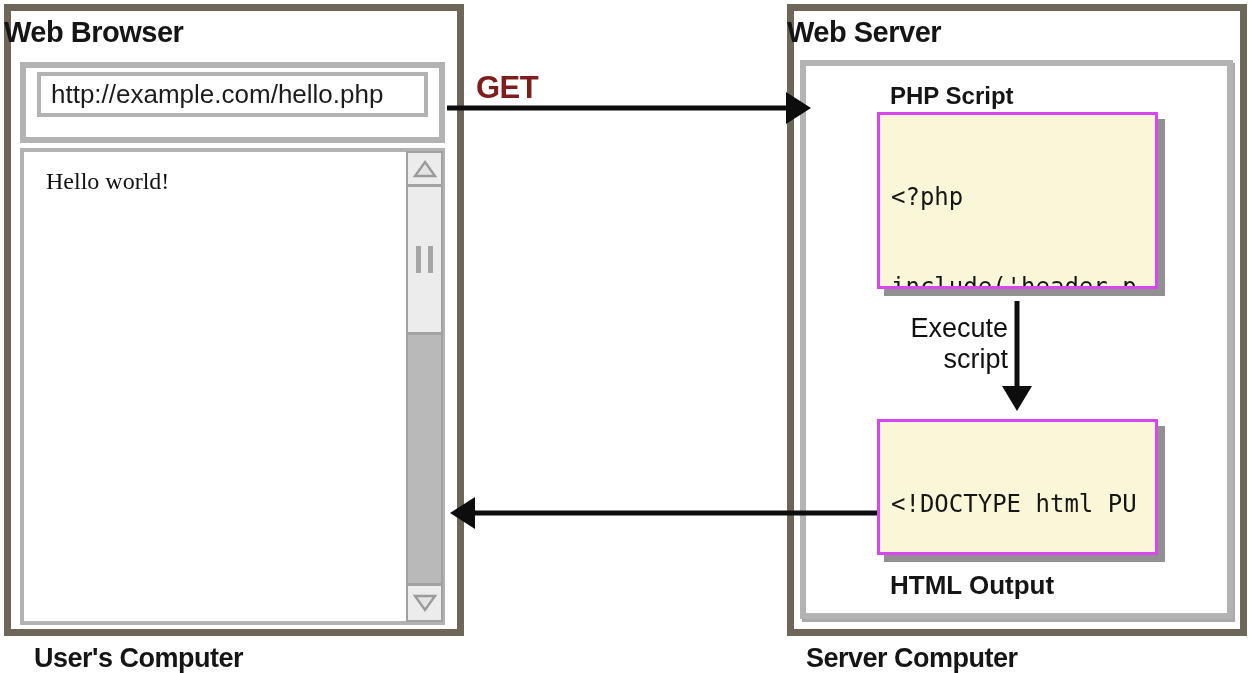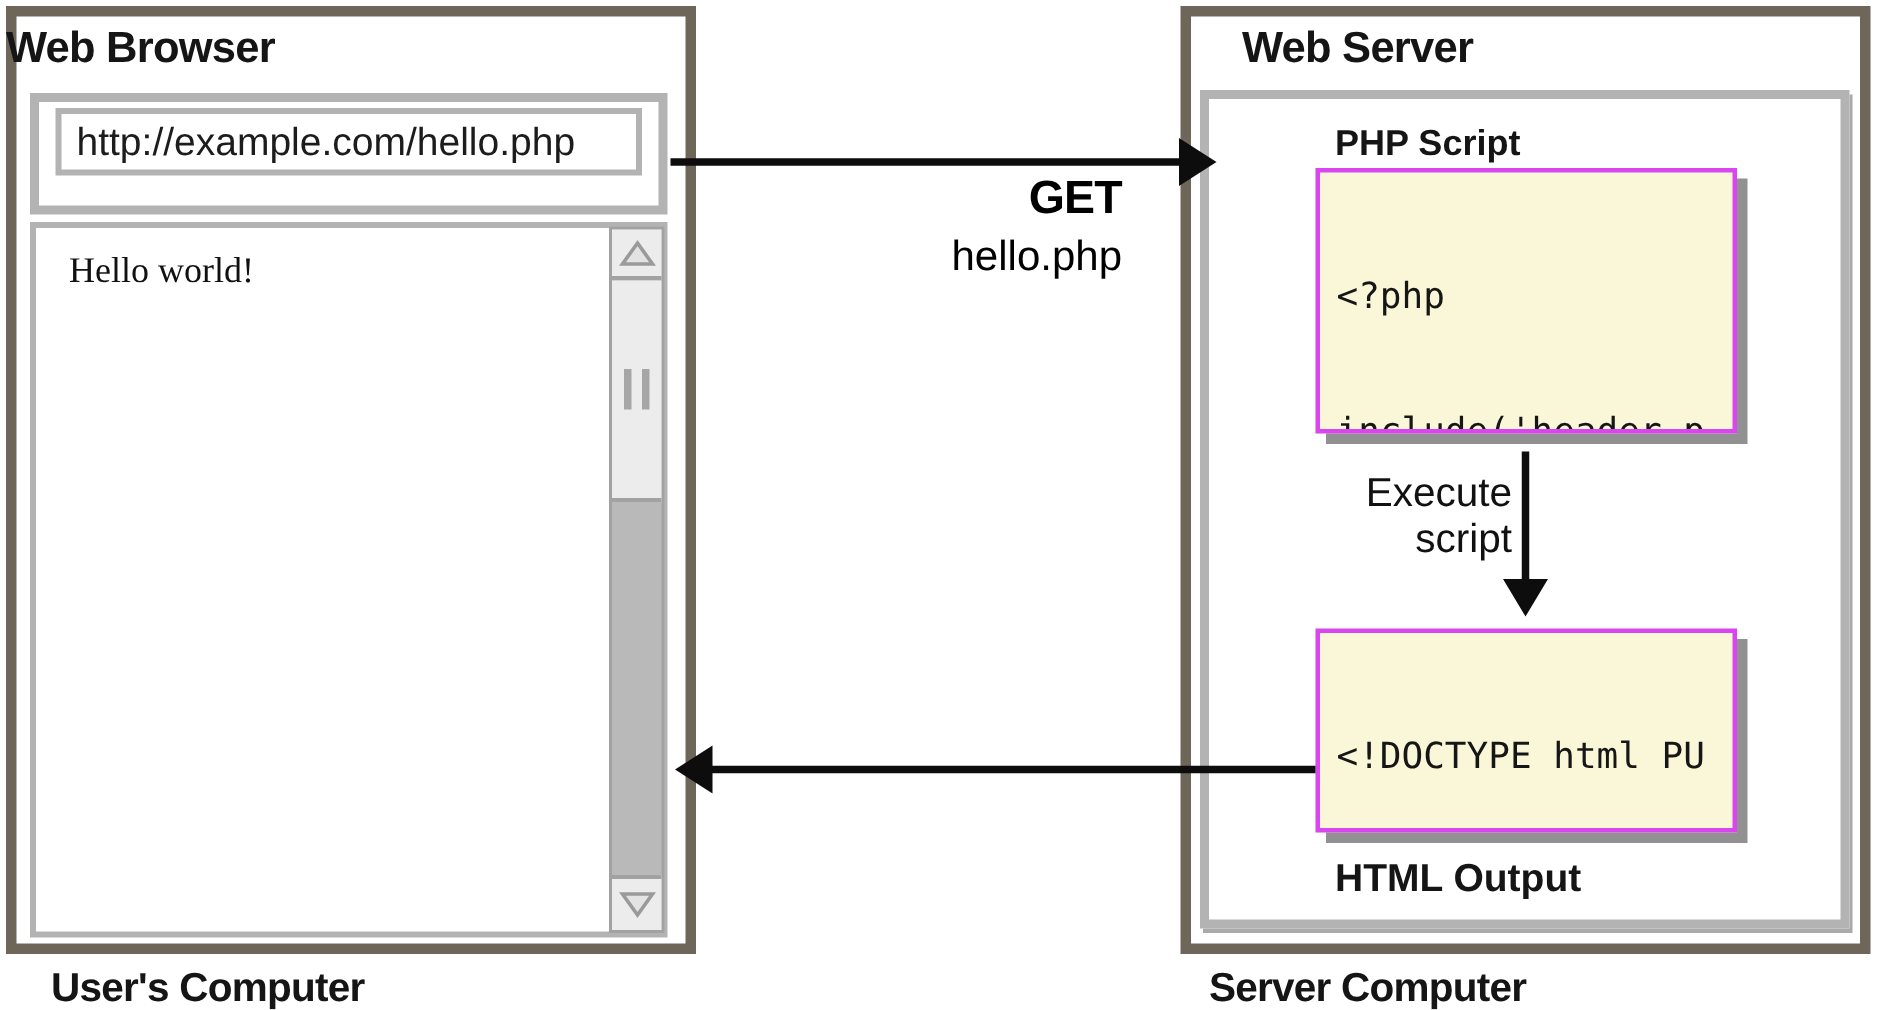--- a/index.html
+++ b/index.html
@@ -39,21 +39,21 @@
   .sb-thumb{position:absolute;left:0;right:0;top:34px;height:148px;
     background:#ececec;border-bottom:3px solid #a2a2a2;
     display:flex;align-items:center;justify-content:center;gap:7px;}
   .grip-bar{width:5px;height:27px;background:#a6a6a6;}
 
   
   .bold-label{font-weight:700;font-size:24px;color:#151515;}
   .caption-label{font-weight:700;font-size:27px;color:#151515;letter-spacing:-0.5px;}
 
   
-  .get-wrap{width:272px;text-align:right;color:#000000;margin-top:44px;}
+  .get-wrap{width:272px;text-align:left;color:#7f1d1d;}
   .get-method{font-weight:700;font-size:31px;line-height:36px;letter-spacing:-0.5px;}
   .get-file{font-size:28px;line-height:34px;margin-top:4px;}
   .exec-wrap{width:128px;text-align:right;font-size:27px;line-height:31px;color:#111;}
 
   
   .codebox{
     background:#f9f7d8;border:3px solid #d946ef;
     box-shadow:7px 7px 0 #919191;
     font-family:"DejaVu Sans Mono",monospace;font-size:24px;line-height:30px;
     color:#161616;padding:7px 0 0 11px;white-space:pre;overflow:hidden;
@@ -95,26 +95,25 @@
       <svg width="26" height="20" viewBox="0 0 26 20">
         <polygon points="3,3 23,3 13,17" fill="#e3e3e3" stroke="#9a9a9a" stroke-width="2.4"></polygon>
       </svg>
     </div>
   </div>
 
   <div class="abs caption-label" style="left:22px;top:643px;margin-left:12px;">User's Computer</div>
 
   <div class="abs get-wrap" style="left:476px;top:70px;">
     <div class="get-method">GET</div>
-    <div class="get-file">hello.php</div>
   </div>
 
   <div class="abs computer-frame" style="left:787px;top:4px;width:460px;height:632px;"></div>
 
-  <div class="abs frame-title" style="left:787px;top:16px;width:460px;padding-left:41px;">Web Server</div>
+  <div class="abs frame-title" style="left:787px;top:16px;width:460px;">Web Server</div>
 
   <div class="abs server-inner" style="left:800px;top:60px;width:433px;height:559px;"></div>
 
   <div class="abs bold-label" style="left:890px;top:82px;">PHP Script</div>
 
   <div class="abs codebox" style="left:877px;top:112px;width:281px;height:177px;z-index:2;">
     <div>&lt;?php</div>
     <div>include('header.p</div>
     
     

